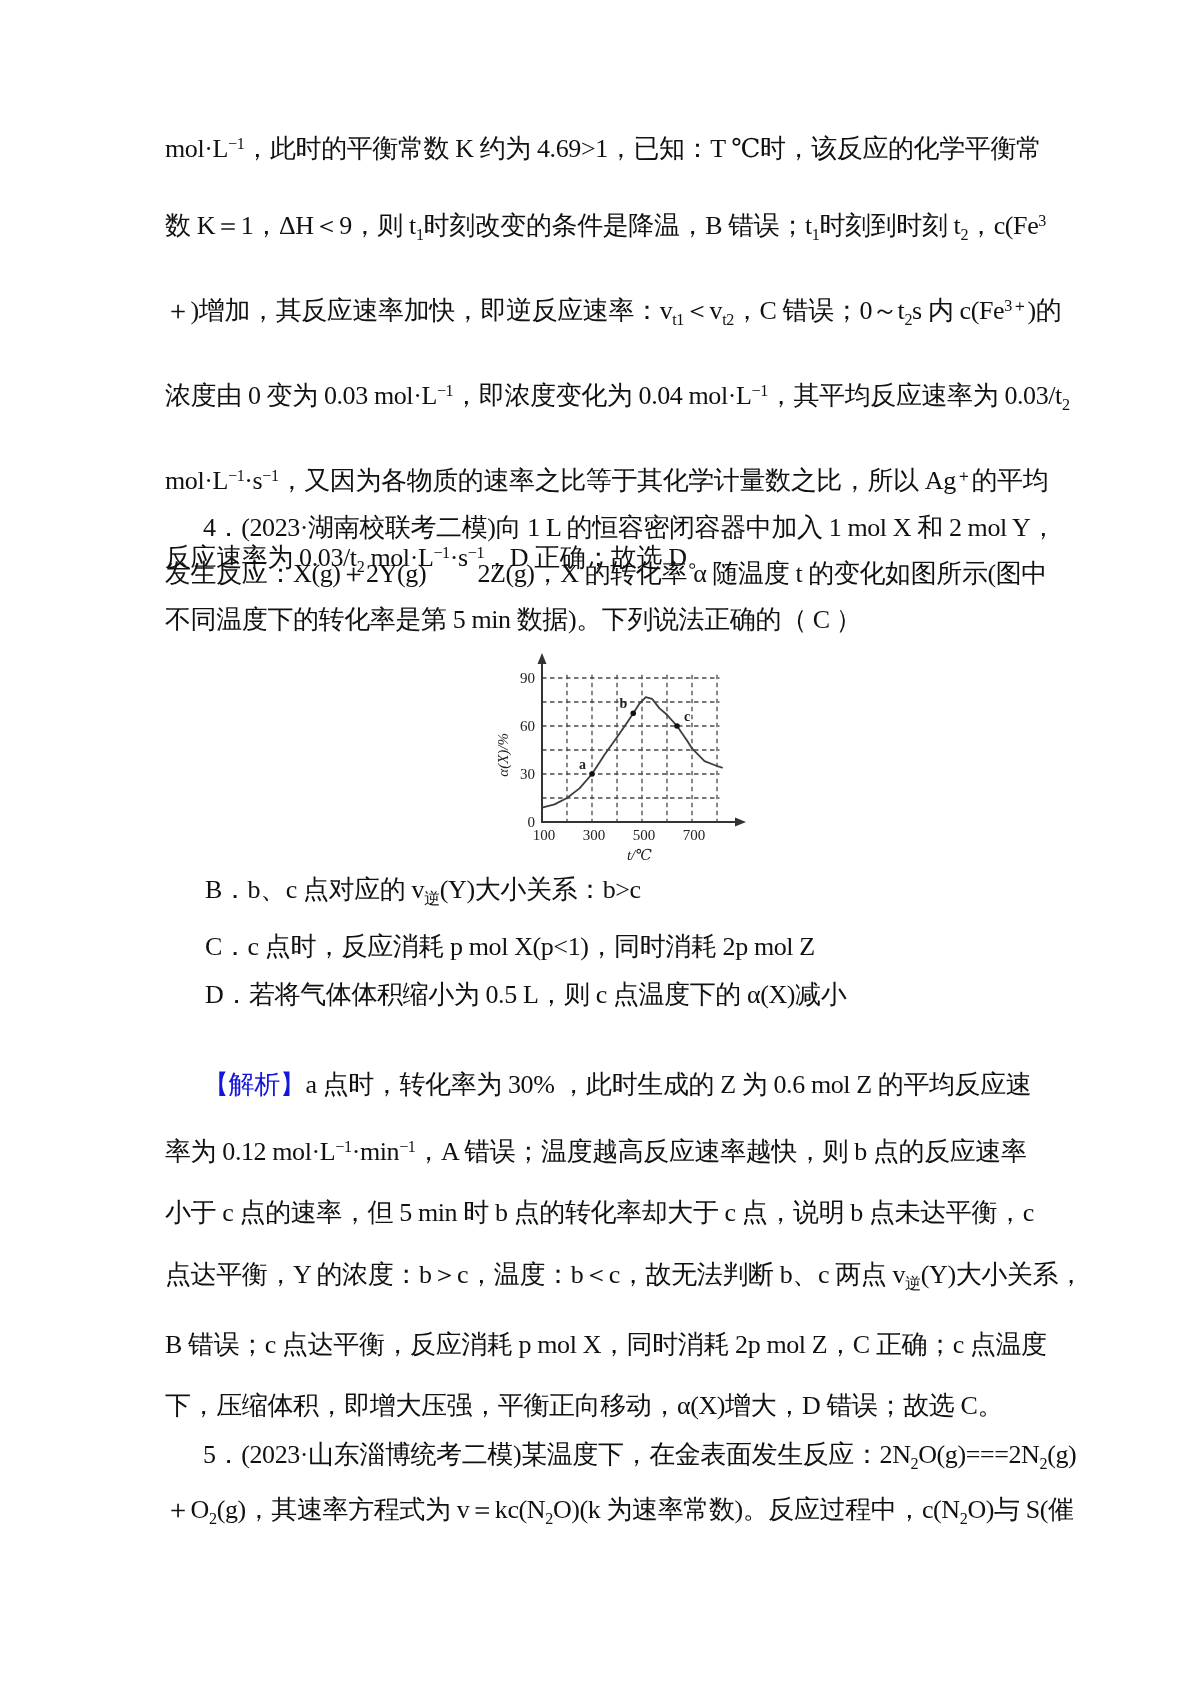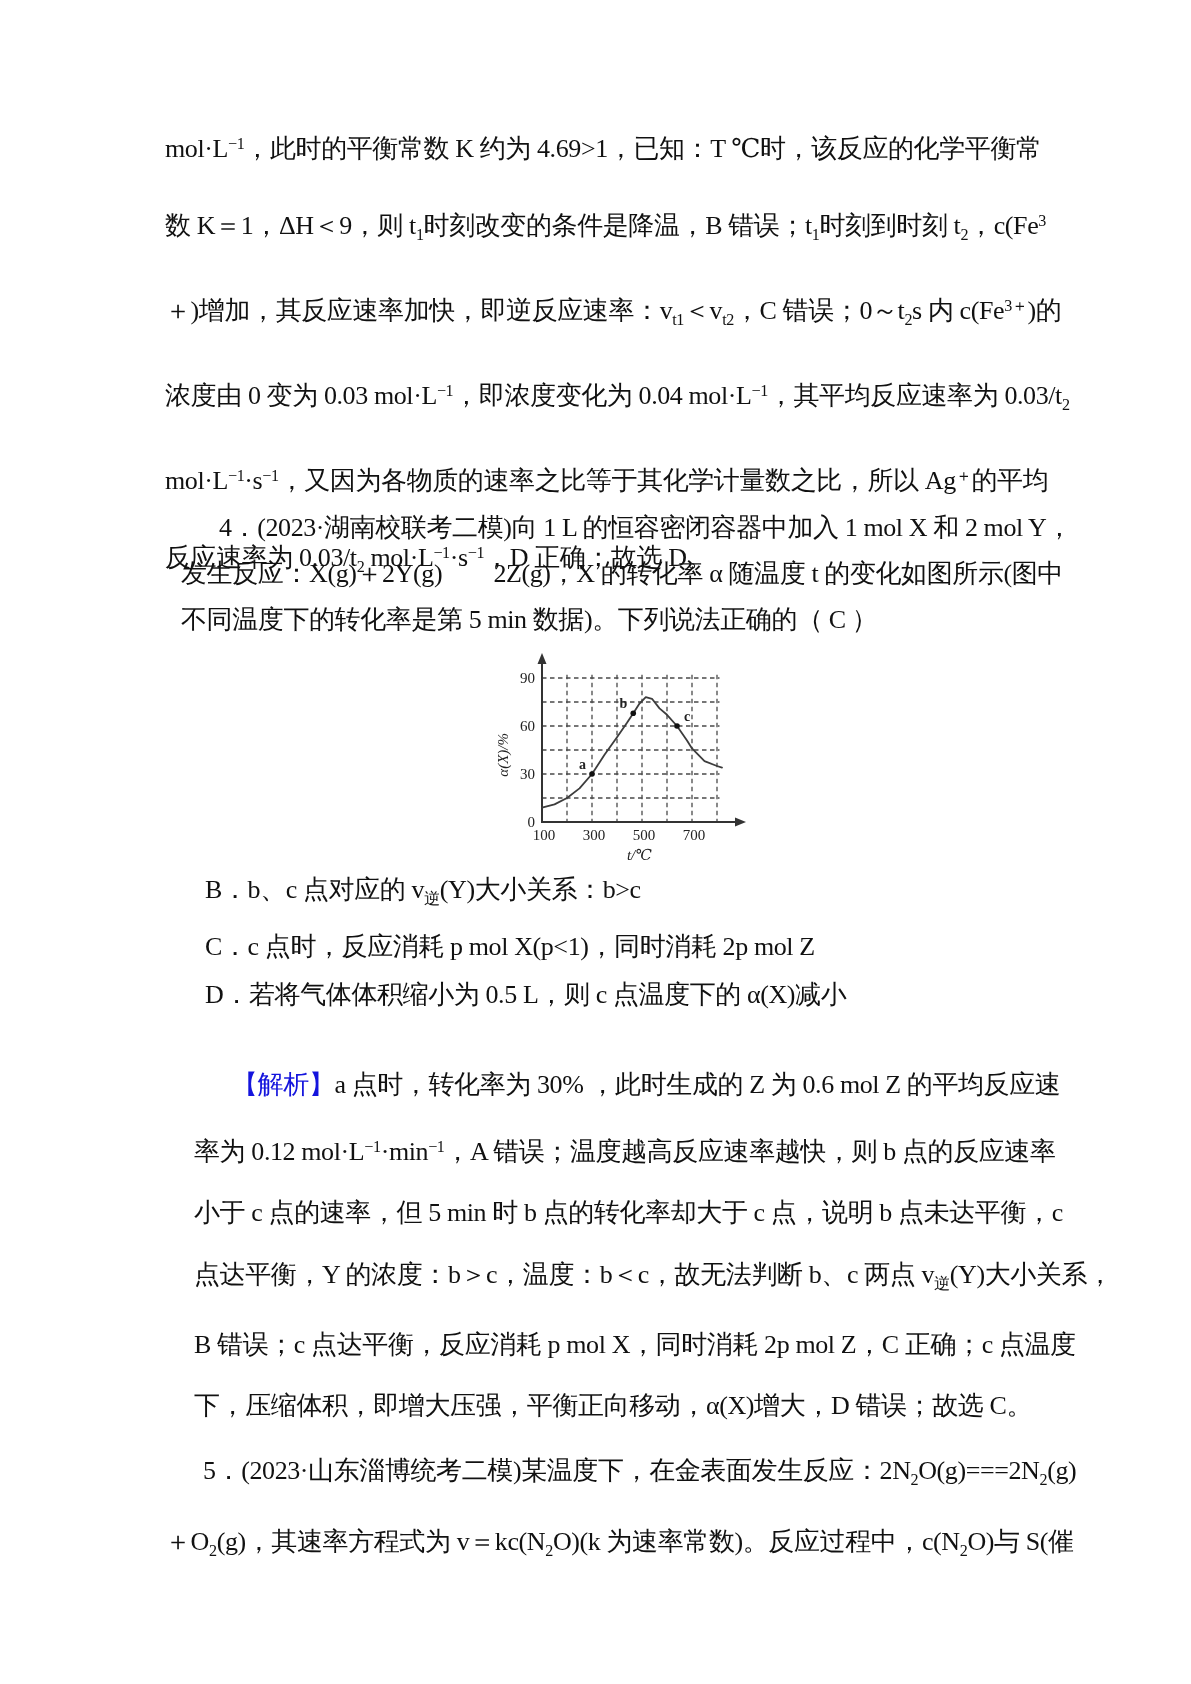--- a/index.html
+++ b/index.html
@@ -5,24 +5,24 @@
   html,body{margin:0;padding:0;}
   body{
     width:1191px;height:1684px;background:#ffffff;position:relative;
     font-family:"Liberation Serif","DejaVu Serif",serif;color:#111;
     overflow:hidden;
   }
   .para{position:absolute;left:165px;width:872px;}
   .tl{display:block;white-space:nowrap;font-size:26px;letter-spacing:-0.4px;}
   .indent{padding-left:38px;}
   #p1{top:108px;} #p1 .tl{line-height:71.5px;}
-  #q4stem{top:505px;} #q4stem .tl{line-height:46px;margin-left:16px;}
+  #q4stem{top:505px;} #q4stem .tl{line-height:46px;}
   #opts{top:866px;left:205px;width:832px;} #opts .tl{line-height:48px;}
-  #sol{top:1054px;} #sol .tl{line-height:61.5px;margin-left:29px;}
-  #q5{top:1432px;} #q5 .tl{line-height:46px;margin-top:16px;}
+  #sol{top:1054px;} #sol .tl{line-height:61.5px;}
+  #q5{top:1432px;} #q5 .tl{line-height:46px;}
   .seg-sub{font-size:0.62em;vertical-align:-0.35em;}
   .seg-sup{font-size:0.62em;vertical-align:0.5em;}
   .seg-blue{color:#1414dd;}
   .chart{position:absolute;left:440px;top:640px;width:340px;height:220px;}
   .chart svg{display:block;}
   .chart .grid{stroke:#4a4a4a;stroke-width:1.3;stroke-dasharray:4.5 3.5;fill:none;}
   .chart .axis{stroke:#333;stroke-width:2;fill:none;}
   .chart .axisfill{fill:#333;stroke:none;}
   .chart .curve{fill:none;stroke:#3d3d3d;stroke-width:1.8;stroke-linejoin:round;stroke-linecap:round;}
   .chart .dot{fill:#111;stroke:none;}

